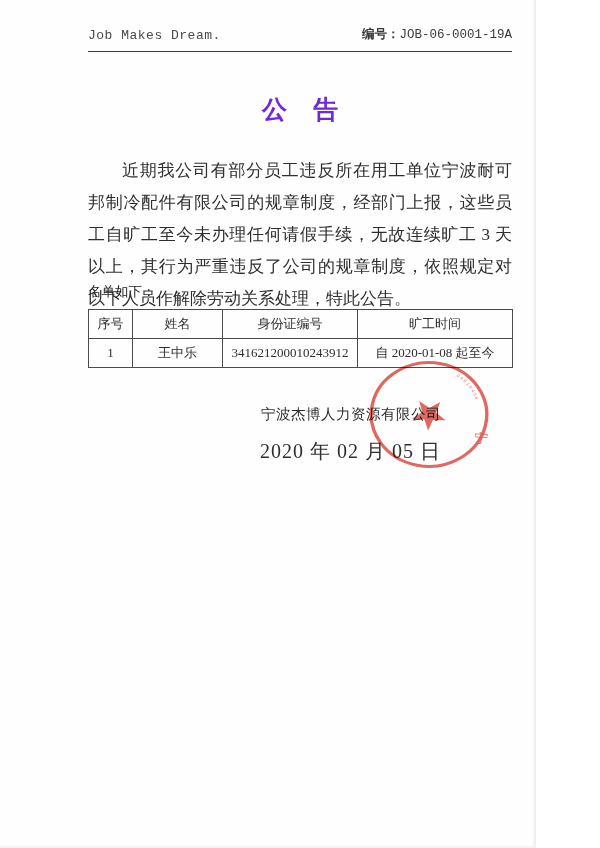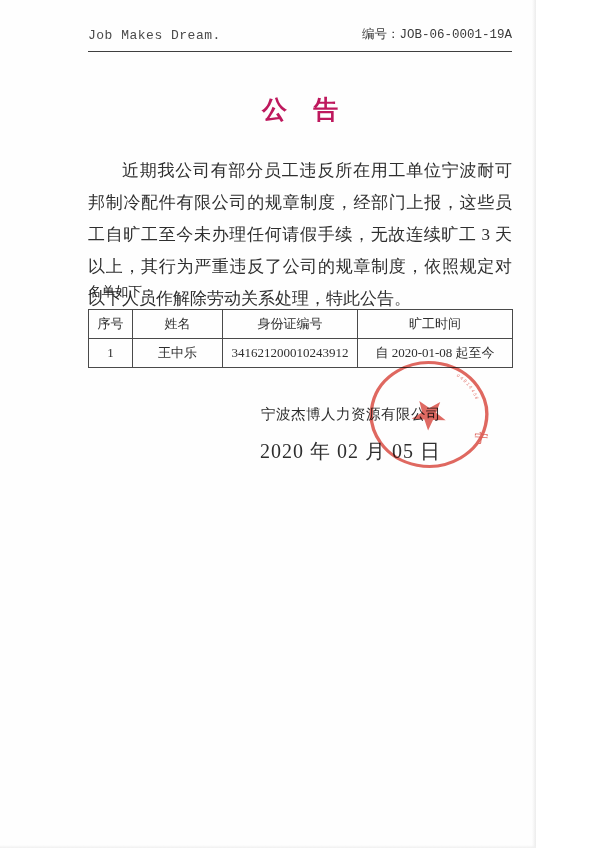--- a/index.html
+++ b/index.html
@@ -28,25 +28,25 @@
     border-bottom: 1.5px solid #3f3f3f;
   }
   .slogan {
     font-family: "Liberation Mono", "DejaVu Sans Mono", monospace;
     font-size: 13px; color: #4a4a4a; letter-spacing: 0.5px;
   }
   .doc-number {
     font-size: 12.5px; color: #3a3a3a;
     font-family: "Liberation Mono", "DejaVu Sans Mono", monospace;
   }
-  .doc-number .label { font-family: "Liberation Serif", "DejaVu Serif", serif; }
+  .doc-number .label { font-family: "Liberation Serif", "DejaVu Serif", serif; font-weight: bold; }
   .title {
     position: absolute; left: 88px; top: 93px; width: 424px;
     text-align: center; font-size: 25px; font-weight: bold;
-    letter-spacing: 10px; text-indent: 10px; color: #be185d;
+    letter-spacing: 10px; text-indent: 10px; color: #6d28d9;
   }
   .paragraph {
     position: absolute; left: 88px; top: 155px; width: 424px;
     font-size: 17px; line-height: 32px;
     text-align: justify; text-indent: 2em; color: #2e2e2e;
   }
   .list-label {
     position: absolute; left: 88px; top: 283px;
     font-size: 13.5px; font-weight: normal; color: #222;
   }

